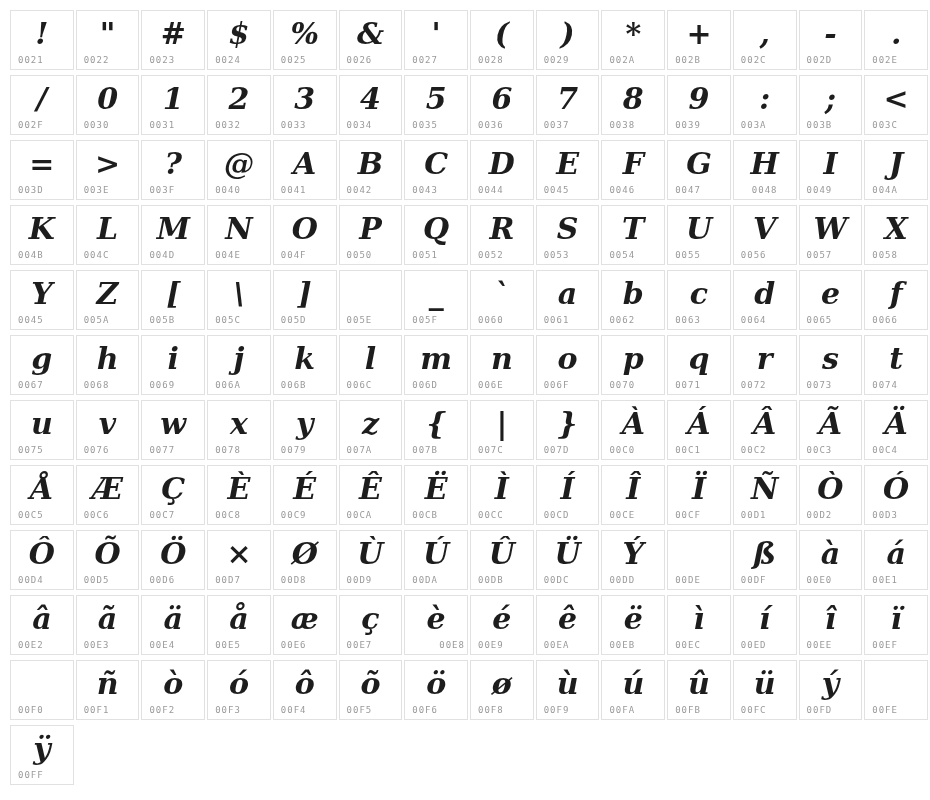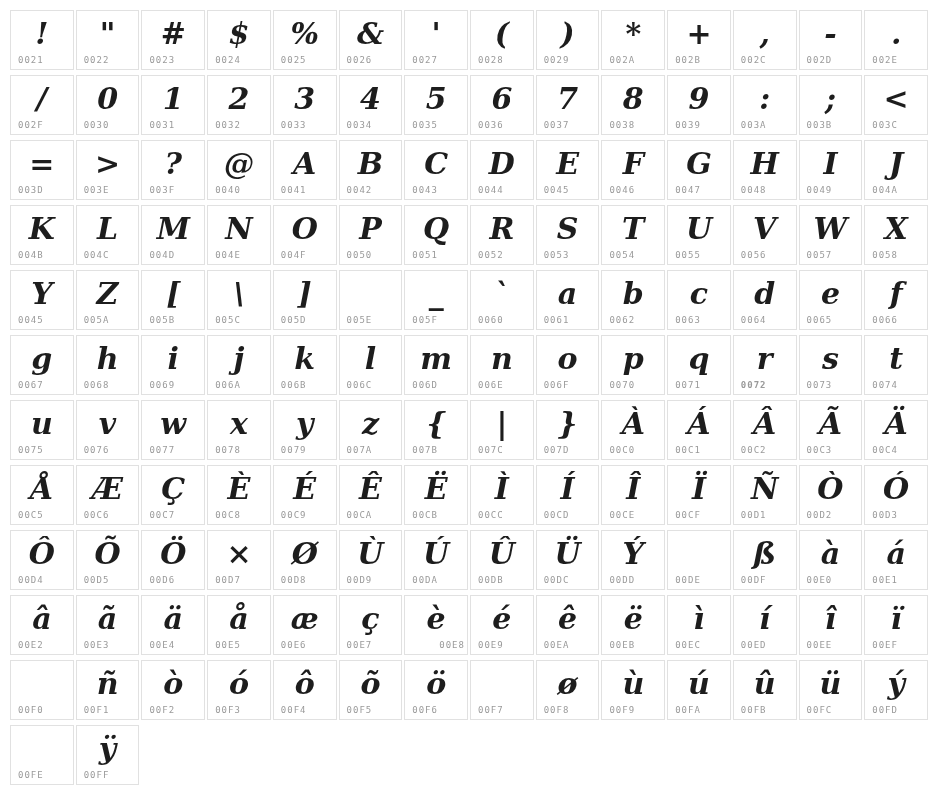--- a/index.html
+++ b/index.html
@@ -249,21 +249,21 @@
     <span class="code" style="color: rgb(154, 154, 154);">0046</span>
   </div>
 
   <div class="cell" style="border-color: rgb(225, 225, 225);">
     <span class="glyph" style="color: rgb(29, 29, 29);">G</span>
     <span class="code" style="color: rgb(154, 154, 154);">0047</span>
   </div>
 
   <div class="cell" style="border-color: rgb(225, 225, 225);">
     <span class="glyph" style="color: rgb(29, 29, 29);">H</span>
-    <span class="code" style="color: rgb(154, 154, 154);">0048</span>
+    <span class="code" style="color: rgb(154, 154, 154); margin-left: 11px;">0048</span>
   </div>
 
   <div class="cell" style="border-color: rgb(225, 225, 225);">
     <span class="glyph" style="color: rgb(29, 29, 29);">I</span>
     <span class="code" style="color: rgb(154, 154, 154);">0049</span>
   </div>
 
   <div class="cell" style="border-color: rgb(225, 225, 225);">
     <span class="glyph" style="color: rgb(29, 29, 29);">J</span>
     <span class="code" style="color: rgb(154, 154, 154);">004A</span>
@@ -459,21 +459,21 @@
     <span class="code" style="color: rgb(154, 154, 154);">0070</span>
   </div>
 
   <div class="cell" style="border-color: rgb(225, 225, 225);">
     <span class="glyph" style="color: rgb(29, 29, 29);">q</span>
     <span class="code" style="color: rgb(154, 154, 154);">0071</span>
   </div>
 
   <div class="cell" style="border-color: rgb(225, 225, 225);">
     <span class="glyph" style="color: rgb(29, 29, 29);">r</span>
-    <span class="code" style="color: rgb(154, 154, 154); font-weight: bold;">0072</span>
+    <span class="code" style="color: rgb(154, 154, 154);">0072</span>
   </div>
 
   <div class="cell" style="border-color: rgb(225, 225, 225);">
     <span class="glyph" style="color: rgb(29, 29, 29);">s</span>
     <span class="code" style="color: rgb(154, 154, 154);">0073</span>
   </div>
 
   <div class="cell" style="border-color: rgb(225, 225, 225);">
     <span class="glyph" style="color: rgb(29, 29, 29);">t</span>
     <span class="code" style="color: rgb(154, 154, 154);">0074</span>
@@ -789,24 +789,20 @@
   <div class="cell" style="border-color: rgb(225, 225, 225);">
     <span class="glyph" style="color: rgb(29, 29, 29);">õ</span>
     <span class="code" style="color: rgb(154, 154, 154);">00F5</span>
   </div>
 
   <div class="cell" style="border-color: rgb(225, 225, 225);">
     <span class="glyph" style="color: rgb(29, 29, 29);">ö</span>
     <span class="code" style="color: rgb(154, 154, 154);">00F6</span>
   </div>
 
-  <div class="cell" style="border-color: rgb(225, 225, 225);">
-    <span class="glyph" style="color: rgb(29, 29, 29);"></span>
-    <span class="code" style="color: rgb(154, 154, 154);">00F7</span>
-  </div>
 
   <div class="cell" style="border-color: rgb(225, 225, 225);">
     <span class="glyph" style="color: rgb(29, 29, 29);">ø</span>
     <span class="code" style="color: rgb(154, 154, 154);">00F8</span>
   </div>
 
   <div class="cell" style="border-color: rgb(225, 225, 225);">
     <span class="glyph" style="color: rgb(29, 29, 29);">ù</span>
     <span class="code" style="color: rgb(154, 154, 154);">00F9</span>
   </div>

